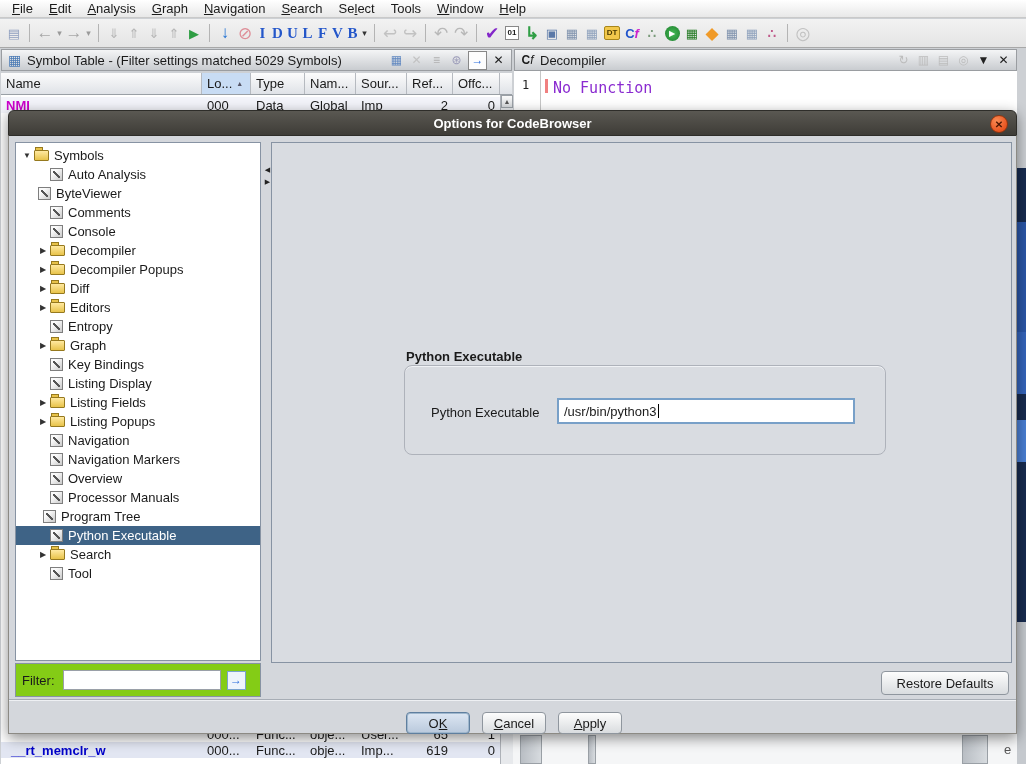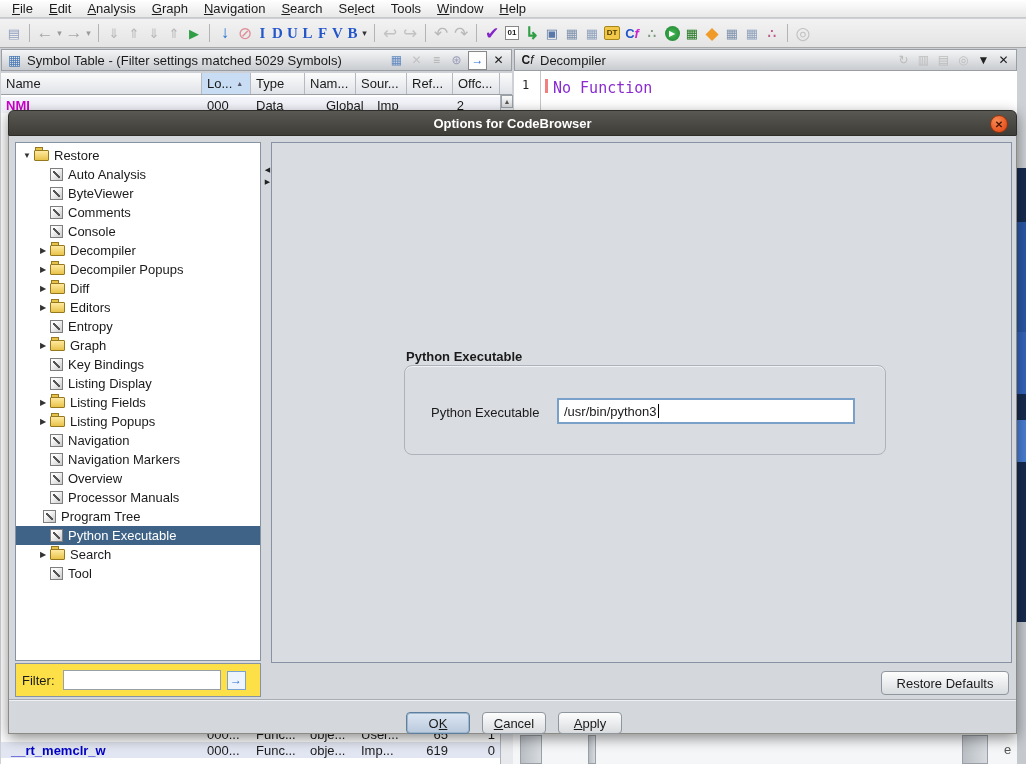--- a/index.html
+++ b/index.html
@@ -79,21 +79,21 @@
   .tree-row.selected .lbl{color:#fff;}
   .folder{width:15px;height:11px;background:linear-gradient(#ffe9a0,#e8c34a);border:1px solid #96791e;
     border-radius:1px;position:relative;flex:0 0 auto;box-sizing:border-box;}
   .folder::before{content:"";position:absolute;top:-4px;left:0px;width:6px;height:2px;background:#e8c34a;
     border:1px solid #96791e;border-bottom:none;}
   .leaf{width:13px;height:13px;border:1px solid #7e7e7e;background:linear-gradient(135deg,#fafafa 30%,#c9c9c9);
     position:relative;flex:0 0 auto;box-sizing:border-box;}
   .leaf::after{content:"";position:absolute;left:2px;top:2px;width:7px;height:7px;
     background:linear-gradient(45deg,transparent 38%,#555 38%,#555 62%,transparent 62%);}
 
-  .filter-box{left:6px;top:527px;width:246px;height:34px;border:1px solid #8793a3;background:#fde047;
+  .filter-box{left:6px;top:527px;width:246px;height:34px;border:1px solid #8793a3;background:#84cc16;
     box-sizing:border-box;display:flex;align-items:center;padding:0 6px;}
   .filter-input{width:158px;height:20px;margin-left:8px;border:1px solid #9aa0a8;background:#fff;
     box-sizing:border-box;font-family:"Liberation Sans",sans-serif;font-size:13px;padding:0 3px;}
   .filter-icon{width:19px;height:19px;margin-left:6px;background:#eef4fb;border:1px solid #7aa2cc;
     display:flex;align-items:center;justify-content:center;color:#2a6bdc;font-weight:bold;font-size:12px;box-sizing:border-box;}
 
   .split-arrow{left:253px;width:11px;height:11px;font-size:7px;color:#222;display:flex;align-items:center;justify-content:center;}
 
   .opt-panel{left:262px;top:6px;width:741px;height:521px;border:1px solid #8793a3;background:#d9dce1;
     box-sizing:border-box;position:absolute;}
@@ -224,21 +224,21 @@
       </div>
       <div class="st-h-cell" style="width: 47px;">
         <span>Offc...</span>
       </div>
     </div>
   <div class="abs" style="left:1px;top:95px;width:499px;height:669px;background:#fff;" id="st-body">
       <div class="st-row" style="top: 2px; background: rgb(243, 244, 250);">
         <div class="st-cell" style="width: 201px; color: rgb(204, 0, 204); font-weight: bold;">NMI</div>
         <div class="st-cell" style="width: 49px;">000</div>
         <div class="st-cell" style="width: 54px;">Data</div>
-        <div class="st-cell" style="width: 51px; margin-left: 16px;">Global</div>
+        <div class="st-cell" style="width: 51px;">Global</div>
         <div class="st-cell" style="width: 51px;">Imp</div>
         <div class="st-cell" style="width: 46px; text-align: right;">2</div>
         <div class="st-cell" style="width: 47px; text-align: right;">0</div>
       </div>
       <div class="st-row" style="top: 631px; background: rgb(255, 255, 255);">
         <div class="st-cell" style="width: 201px; color: rgb(0, 0, 200); font-weight: bold;"></div>
         <div class="st-cell" style="width: 49px;">000...</div>
         <div class="st-cell" style="width: 54px;">Func...</div>
         <div class="st-cell" style="width: 51px;">obje...</div>
         <div class="st-cell" style="width: 51px;">User...</div>
@@ -303,28 +303,28 @@
     <div class="dlg-titlebar">
       <span class="dlg-title">Options for CodeBrowser</span>
       <span class="dlg-close">✕</span>
     </div>
     <div class="dlg-body">
 
       <div class="abs tree-box" id="tree-box">
           <div class="tree-row" style="padding-left: 4px;">
             <span class="exp">▼</span>
             <span class="folder"></span>
-            <span class="lbl">Restore</span>
+            <span class="lbl">Symbols</span>
           </div>
           <div class="tree-row" style="padding-left: 20px;">
             <span class="exp"></span>
             <span class="leaf"></span>
             <span class="lbl">Auto Analysis</span>
           </div>
-          <div class="tree-row" style="padding-left: 20px;">
+          <div class="tree-row" style="padding-left: 8px;">
             <span class="exp"></span>
             <span class="leaf"></span>
             <span class="lbl">ByteViewer</span>
           </div>
           <div class="tree-row" style="padding-left: 20px;">
             <span class="exp"></span>
             <span class="leaf"></span>
             <span class="lbl">Comments</span>
           </div>
           <div class="tree-row" style="padding-left: 20px;">

